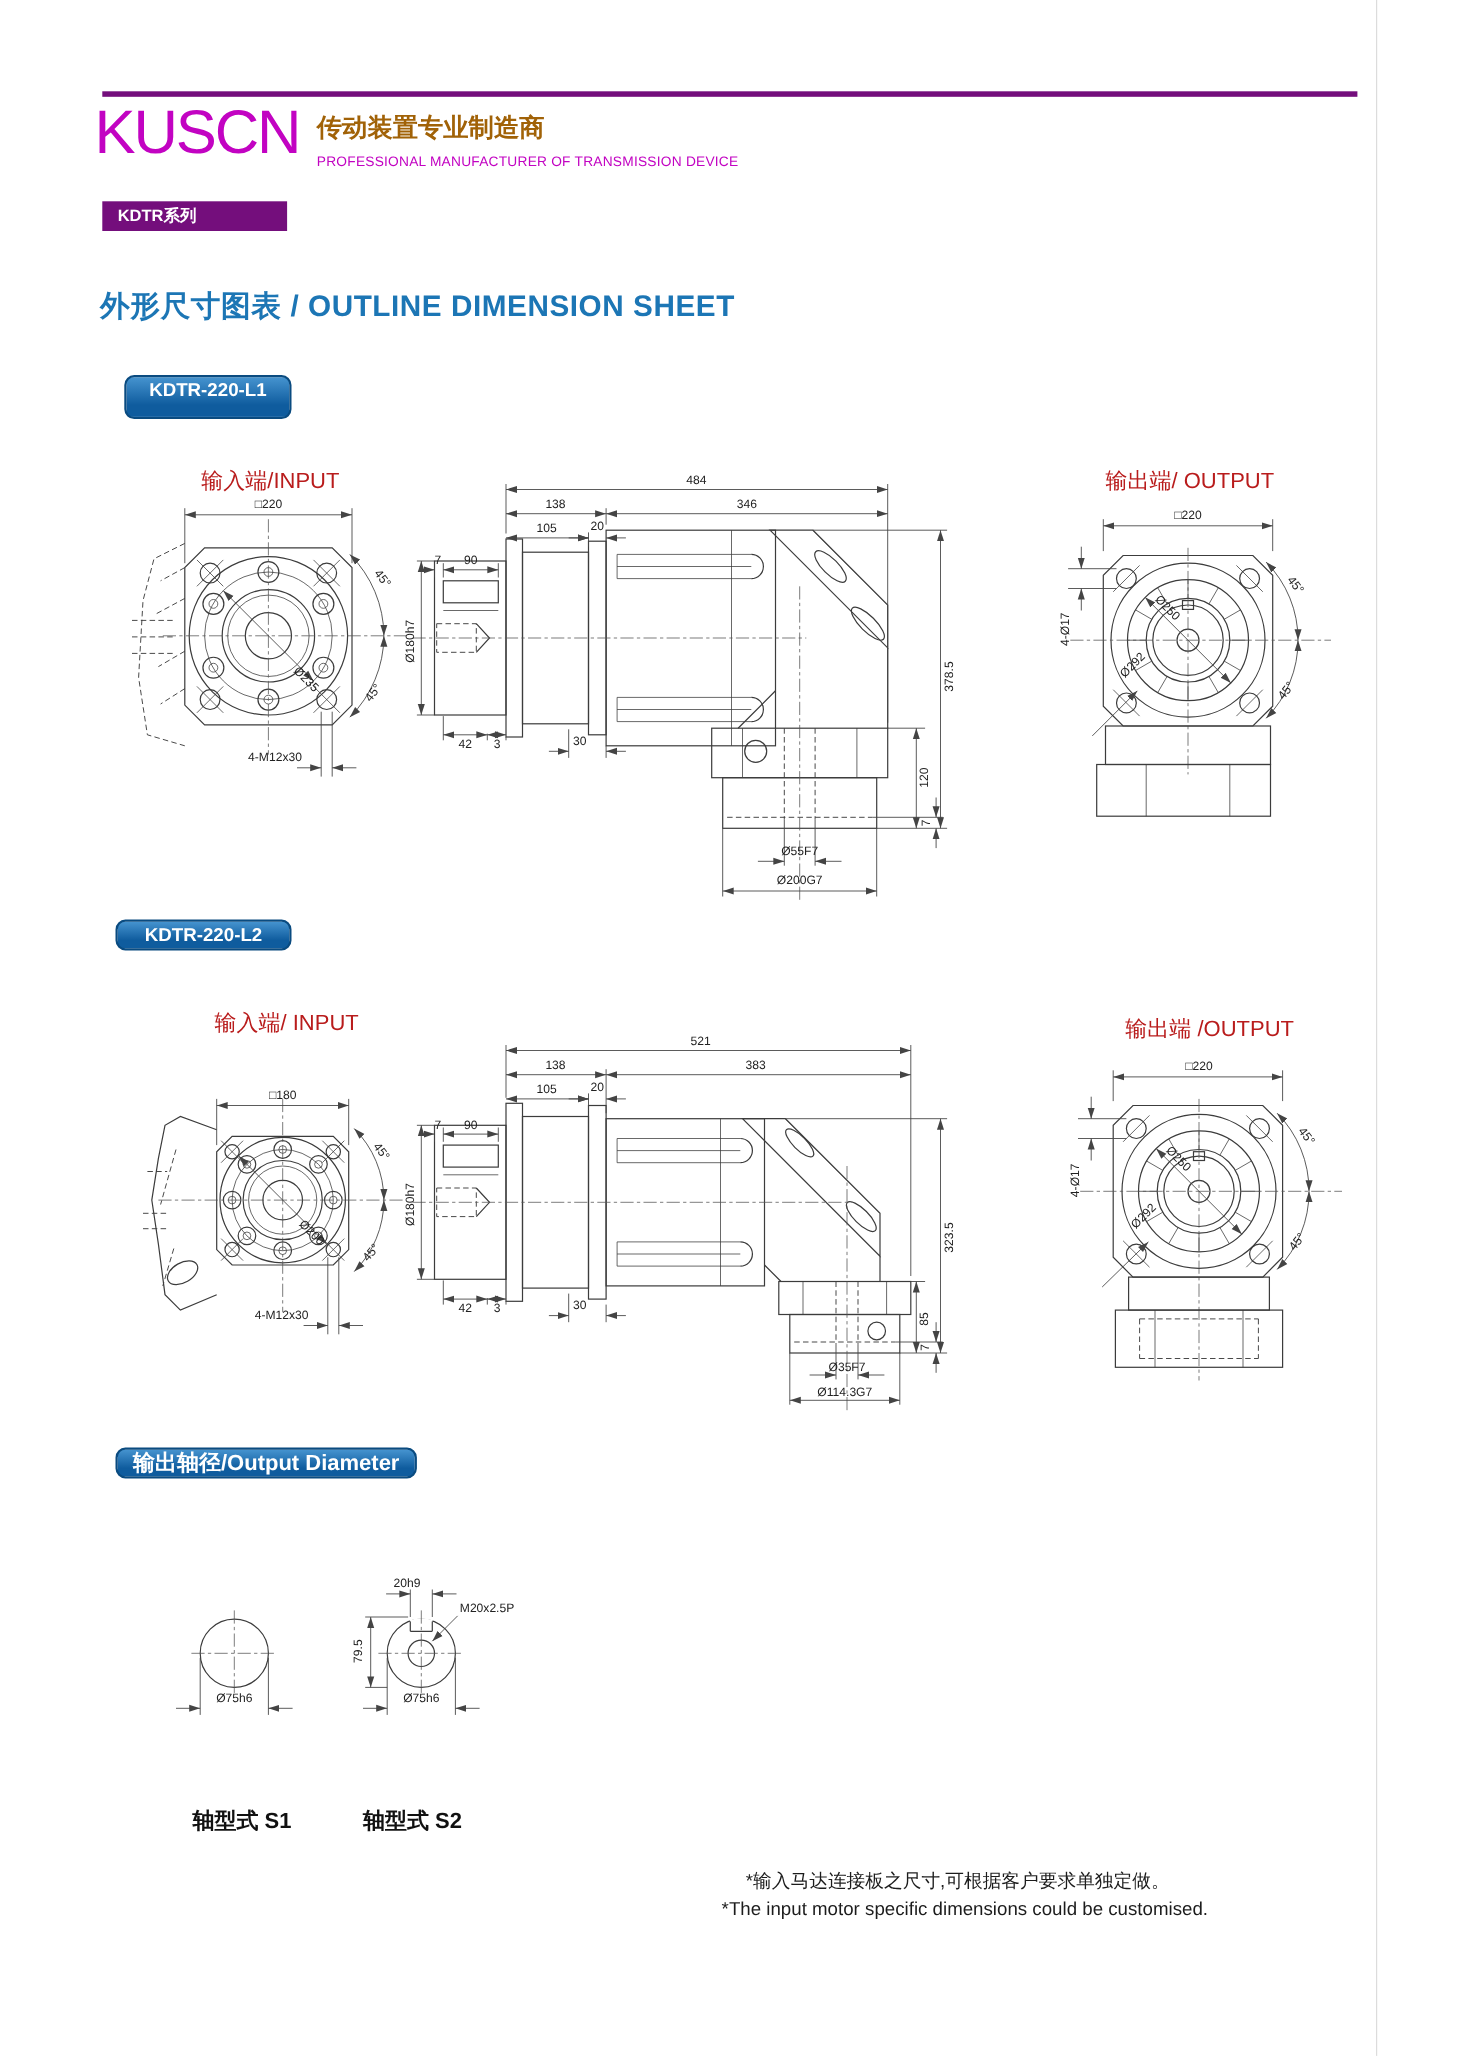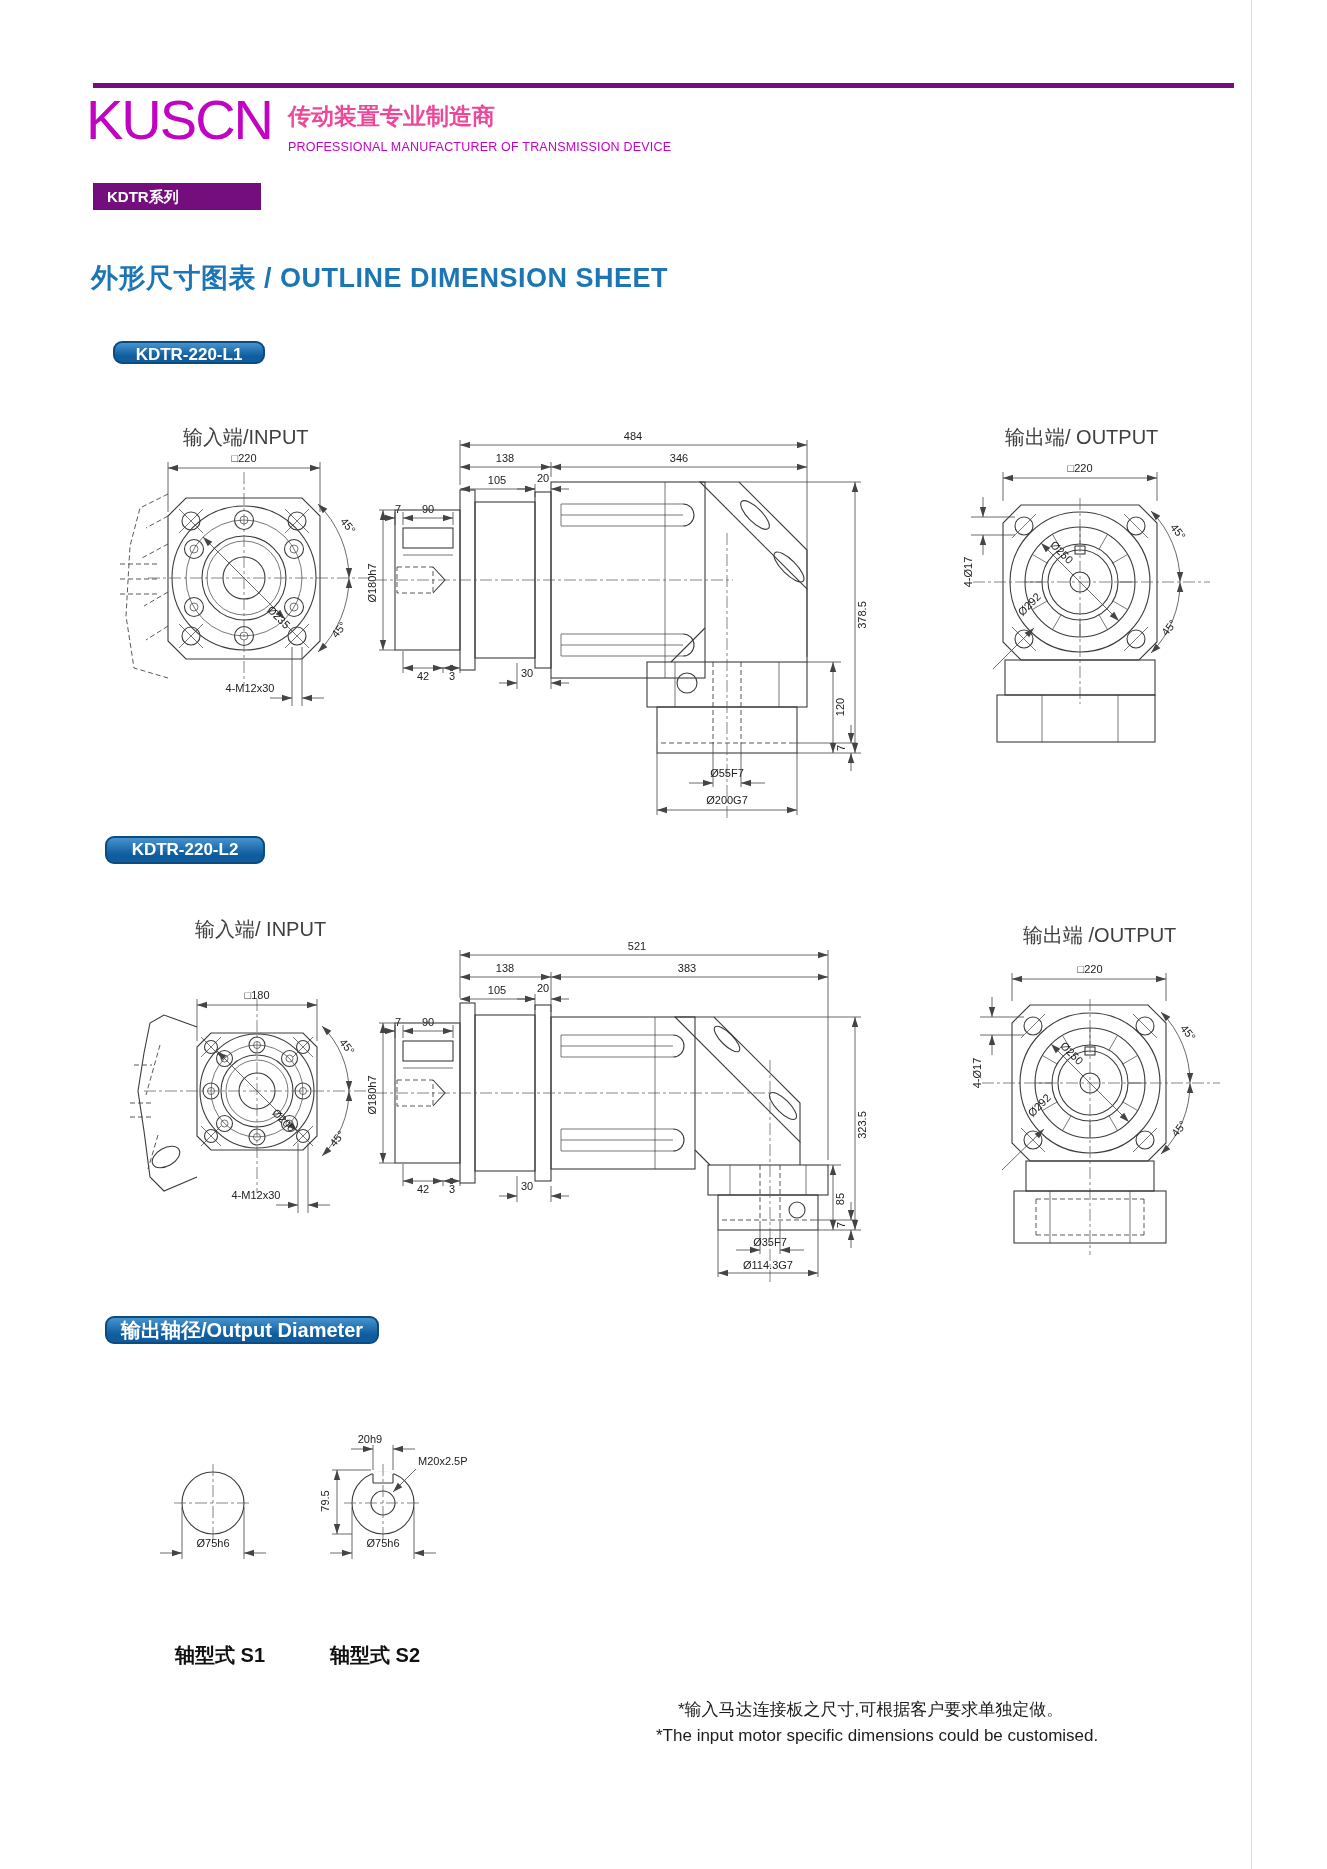--- a/index.html
+++ b/index.html
@@ -2,34 +2,34 @@
 <html><head>
 <meta charset="utf-8">
 <style>
   html,body{margin:0;padding:0;background:#ffffff;}
   #page{position:relative;width:1327px;height:1869px;background:#fff;overflow:hidden;
         font-family:"Liberation Sans",sans-serif;}
   .abs{position:absolute;}
   
   #top-rule{left:93px;top:83px;width:1141px;height:5px;background:#740E7C;}
   #logo{left:86px;top:92px;font-size:56px;font-weight:400;letter-spacing:-2px;color:#C203C2;line-height:1;}
-  #tag-zh{left:288px;top:101px;font-size:23px;font-weight:700;color:#ec4899;}
+  #tag-zh{left:288px;top:101px;font-size:23px;font-weight:700;color:#a16207;}
   #tag-en{left:288px;top:140px;font-size:12.5px;color:#C203C2;letter-spacing:.2px;}
   #band{left:93px;top:183px;width:1122px;height:27px;}
   #band-dark{left:0;top:0;width:168px;height:27px;background:#740E7C;color:#fff;font-size:15px;
              font-weight:700;line-height:27px;padding-left:14px;box-sizing:border-box;}
   #band-magenta{left:202px;top:0;width:920px;height:27px;background:#BD02BD;color:#fff;font-size:17px;
              line-height:27px;text-align:right;padding-right:14px;box-sizing:border-box;letter-spacing:1.5px;}
   #page-title{left:91px;top:260px;font-size:27px;font-weight:700;color:#1C76B5;letter-spacing:.5px;}
   .badge{background:linear-gradient(180deg,#4593CF 0%,#0F5C9E 70%);border:2px solid #0A4B80;border-radius:9px;
          color:#fff;font-weight:700;text-align:center;box-sizing:border-box;}
-  #badge-l1{left:113px;top:341px;width:152px;height:23px;font-size:17px;line-height:24px;}
+  #badge-l1{left:113px;top:341px;width:152px;height:40px;font-size:17px;line-height:24px;}
   #badge-l2{left:105px;top:836px;width:160px;height:28px;font-size:17px;line-height:24px;}
   #badge-shaft{left:105px;top:1316px;width:274px;height:28px;font-size:20px;line-height:24px;}
-  .viewlabel{font-size:20px;color:#404040;}
+  .viewlabel{font-size:20px;color:#b91c1c;}
   .shaftlabel{font-size:20px;font-weight:600;color:#111;margin-top:20px;}
   .note{font-size:17px;color:#1c1c1c;}
   #right-edge{left:1251px;top:0;width:1px;height:1869px;background:#d9d9d9;}
   
   .ol{fill:none;stroke:#3c3c3c;stroke-width:1.1;}
   .th{fill:none;stroke:#3c3c3c;stroke-width:.7;}
   .dim{fill:none;stroke:#444;stroke-width:.8;}
   .cl{fill:none;stroke:#555;stroke-width:.7;stroke-dasharray:12 3 3 3;}
   .hid{fill:none;stroke:#3c3c3c;stroke-width:.85;stroke-dasharray:5 3;}
   .dt{font-family:"Liberation Sans",sans-serif;font-size:11px;fill:#222;text-anchor:middle;}

